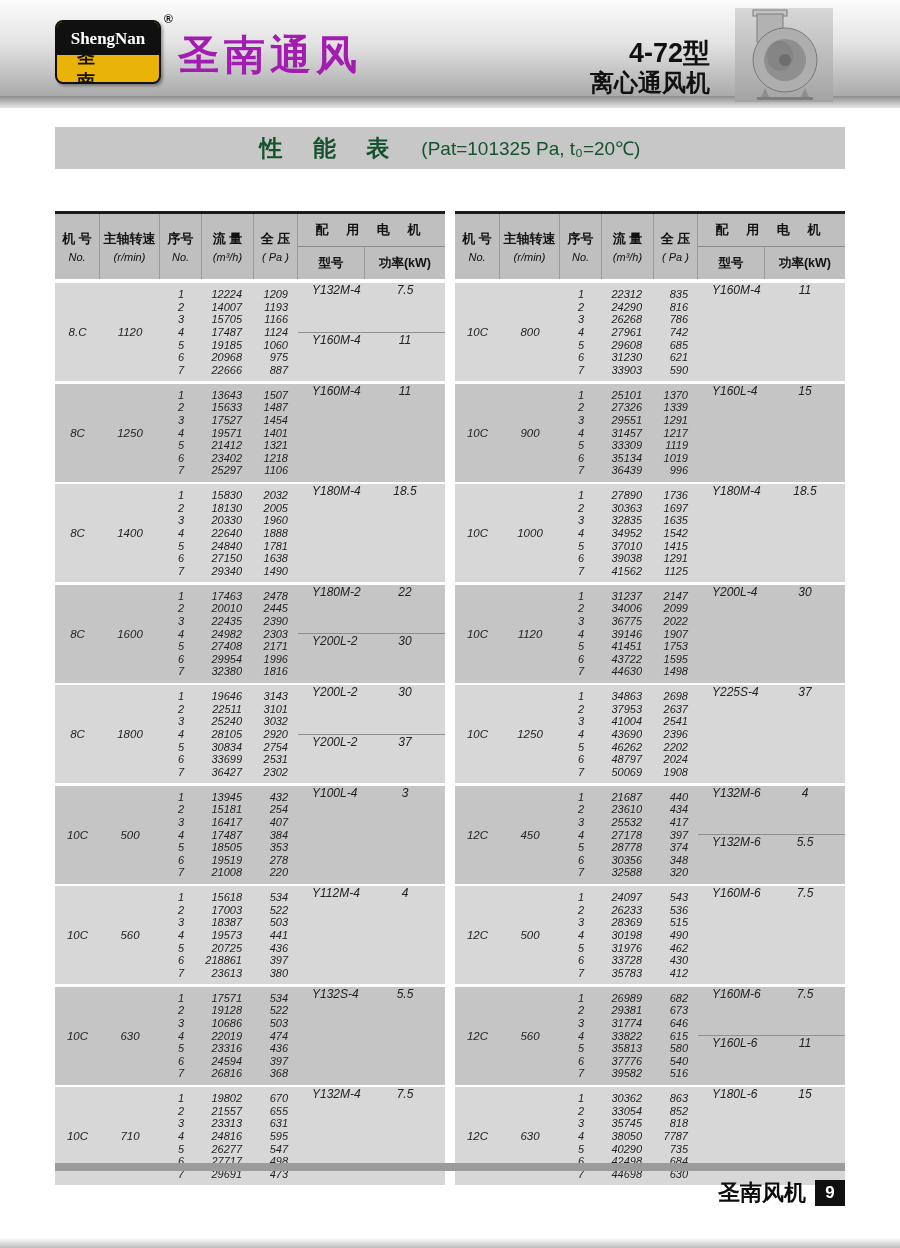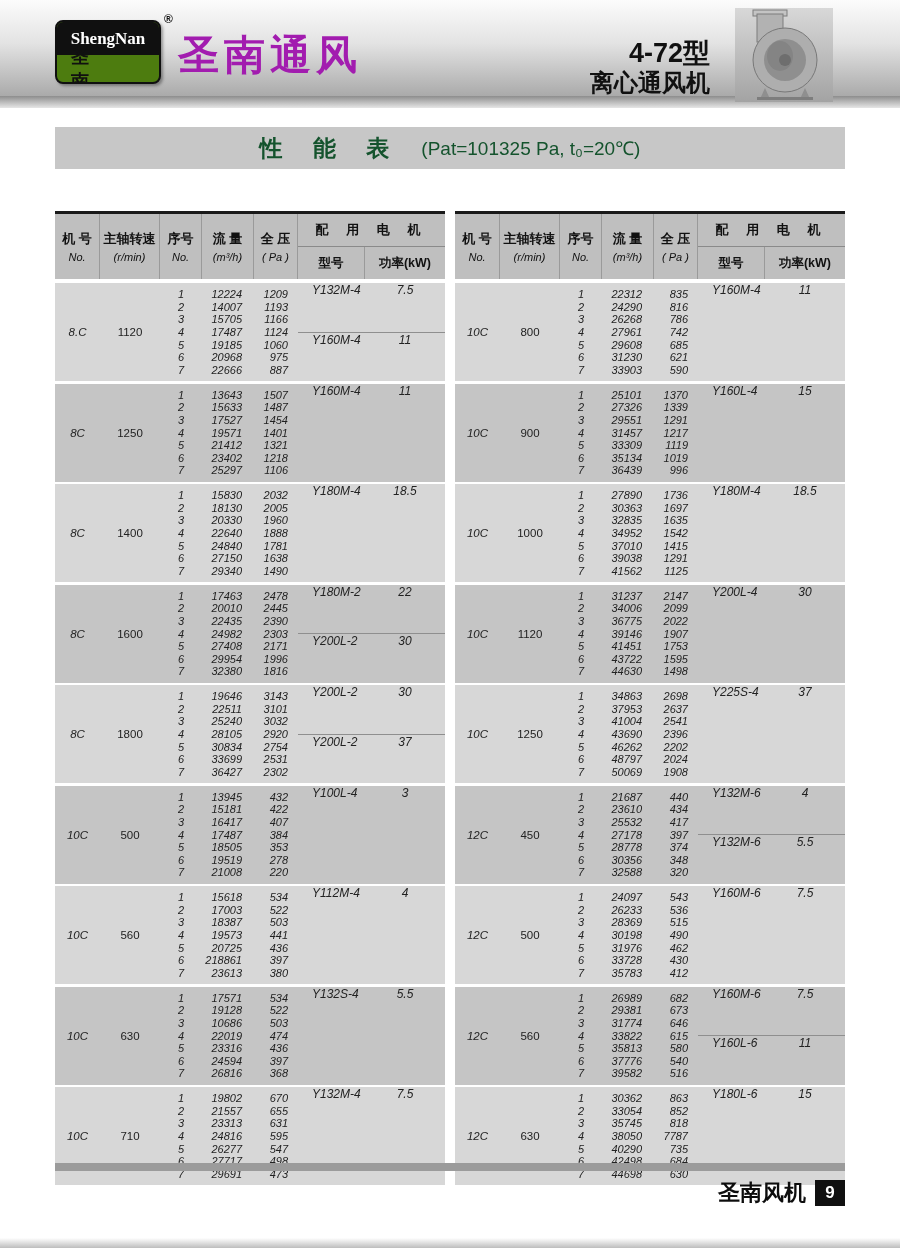--- a/index.html
+++ b/index.html
@@ -6,26 +6,26 @@
   html,body { width: 900px; }
   body { font-family: "Liberation Sans", sans-serif; background:#ffffff; }
   .page { position:relative; width:900px; height:1248px; background:#ffffff; overflow:hidden; }
 
   
   .header { position:absolute; top:0; left:0; width:900px; height:96px;
             background:linear-gradient(#fcfcfc 0%, #e3e3e3 45%, #aaaaaa 100%); }
   .header-shadow { position:absolute; top:96px; left:0; width:900px; height:12px;
             background:linear-gradient(#8d8d8d, #e6e6e6); }
   .logo { position:absolute; left:55px; top:20px; width:106px; height:64px;
-          border:2px solid #101010; border-radius:8px; background:#4d7c0f; overflow:hidden;
+          border:2px solid #101010; border-radius:8px; background:#eab308; overflow:hidden;
           box-shadow:2px 2px 3px rgba(0,0,0,0.35); }
   .logo-top { height:33px; background:#101010; color:#ffffff; display:flex; align-items:center;
           justify-content:center; font-family:"Liberation Serif", serif; font-weight:bold; font-size:17px; }
   .logo-bottom { height:27px; display:flex; align-items:center; justify-content:center; color:#101010;
-          font-family:Liberation Serif, serif; font-weight:bold; font-size:18px; letter-spacing:16px; padding-left:14px; }
+          font-family:Liberation Serif, serif; font-weight:bold; font-size:18px; letter-spacing:16px; padding-left:20px; }
   .logo-reg { position:absolute; left:164px; top:12px; font-size:12px; color:#101010; font-weight:bold; }
   .brand-title { position:absolute; left:178px; top:28px; font-size:41px; font-weight:bold;
           color:#a21caf; letter-spacing:5px; }
   .model-type { position:absolute; right:190px; top:38px; text-align:right; color:#111; line-height:1.15; }
   .model-type .l1 { font-size:27px; font-weight:bold; }
   .model-type .l2 { font-size:24px; font-weight:bold; }
   .fan-photo { position:absolute; left:735px; top:8px; width:98px; height:94px; }
 
   
   .title-bar { position:absolute; left:55px; top:127px; width:790px; height:42px; background:#c7c7c7;
@@ -52,21 +52,21 @@
            justify-content:center; font-weight:bold; font-size:12.5px; }
   .h-power { flex:1; display:flex; align-items:center; justify-content:center; font-weight:bold; font-size:12.5px; }
 
   .blocks { margin-top:4px; }
   .block { height:98px; margin-bottom:2.5px; display:flex; color:#222; }
   .block.light { background:#d7d7d7; }
   .block.dark  { background:#c5c5c5; }
   .c-size  { width:45px; display:flex; align-items:center; justify-content:center;
              font-style:italic; font-size:11.5px; }
   .c-speed { width:60px; display:flex; align-items:center; justify-content:center;
-             font-size:11.5px; }
+             font-style:italic; font-size:11.5px; }
   .c-rows  { width:138px; display:flex; flex-direction:column; justify-content:center; }
   .row { display:flex; height:12.6px; align-items:center; font-style:italic; font-size:11px; }
   .r-seq   { width:42px; text-align:center; }
   .r-flow  { width:52px; text-align:right; padding-right:12px; }
   .r-press { width:44px; text-align:right; padding-right:10px; }
   .c-motors { width:147px; display:flex; flex-direction:column; justify-content:center; }
   .motor { flex:1; display:flex; align-items:flex-start; font-style:italic; font-size:12px; }
   .m-model { width:67px; padding-left:14px; white-space:nowrap; }
   .m-power { width:80px; text-align:center; }
   .motor-divider { height:1px; background:#8f8f8f; width:100%; }
@@ -414,21 +414,21 @@
           <div class="c-speed">500</div>
           <div class="c-rows">
             <div class="row">
               <span class="r-seq">1</span>
               <span class="r-flow">13945</span>
               <span class="r-press">432</span>
             </div>
             <div class="row">
               <span class="r-seq">2</span>
               <span class="r-flow">15181</span>
-              <span class="r-press">422</span>
+              <span class="r-press">254</span>
             </div>
             <div class="row">
               <span class="r-seq">3</span>
               <span class="r-flow">16417</span>
               <span class="r-press">407</span>
             </div>
             <div class="row">
               <span class="r-seq">4</span>
               <span class="r-flow">17487</span>
               <span class="r-press">384</span>

